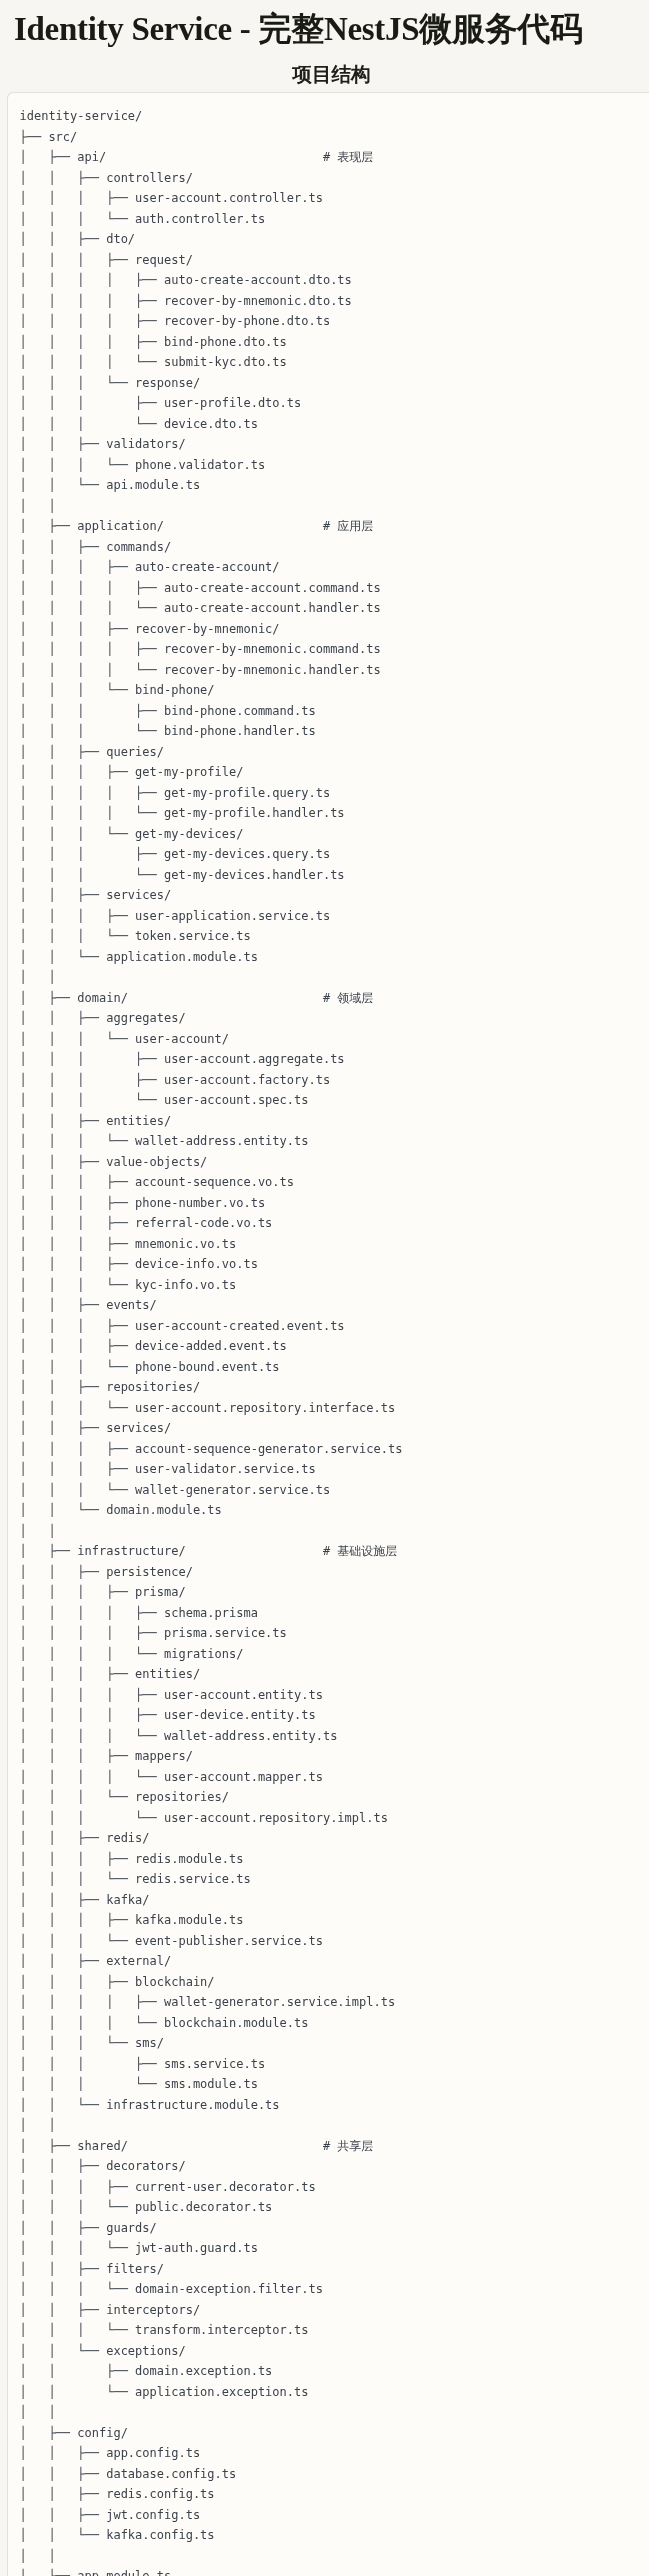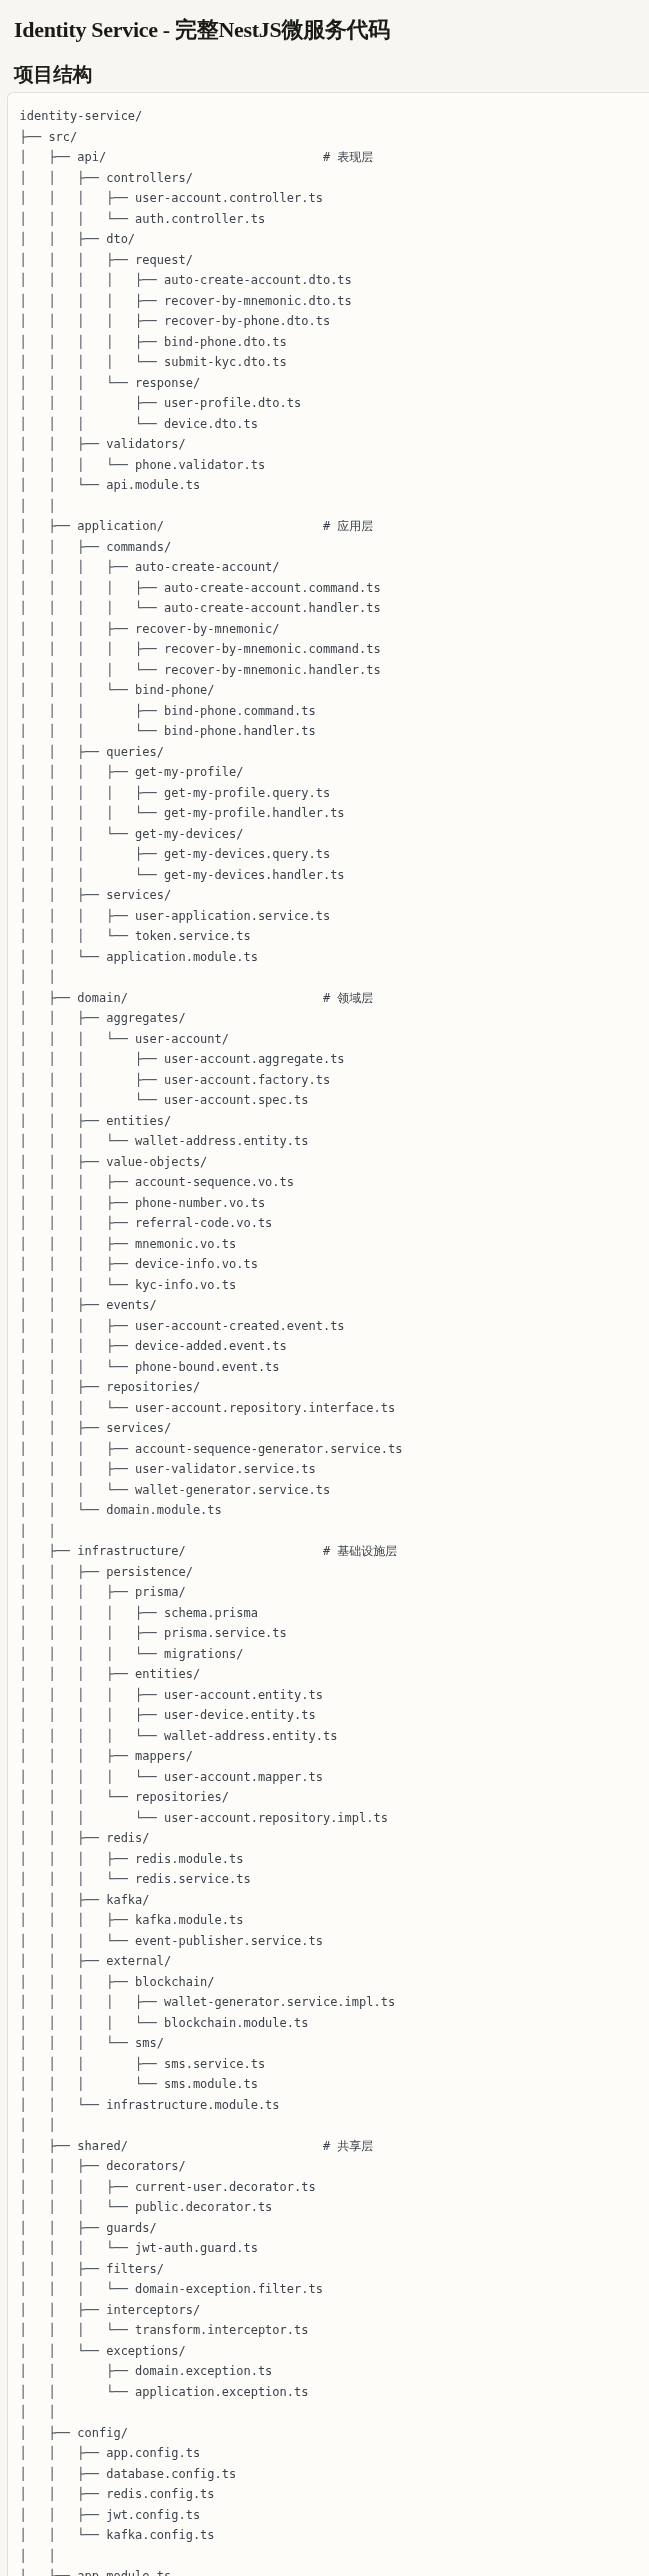--- a/index.html
+++ b/index.html
@@ -16,33 +16,34 @@
   .page {
     position: relative;
     width: 649px;
     height: 3043px;
   }
   .page-title {
     margin: 0;
     padding: 14px 16px 0 14px;
     font-family: "Liberation Serif", "DejaVu Serif", serif;
     font-weight: 700;
-    font-size: 22px;
+    font-size: 33px;
     line-height: 31px;
     color: #1b1b16;
     letter-spacing: -0.3px;
   }
   .section-heading {
     margin: 18.5px 0 0 0;
     padding-left: 14px;
     font-family: "Liberation Sans", sans-serif;
     font-weight: 700;
     font-size: 19.6px;
     line-height: 21.6px;
     color: #20201b;
+    text-align: center;
   }
   .code-block {
     box-sizing: border-box;
     margin-top: 6.7px;
     margin-left: 7.2px;
     width: calc(100% - 7.2px);
     background: #fdfcf9;
     border: 0.5px solid #e3e1db;
     border-right: none;
     border-radius: 6.2px 0 0 6.2px;

